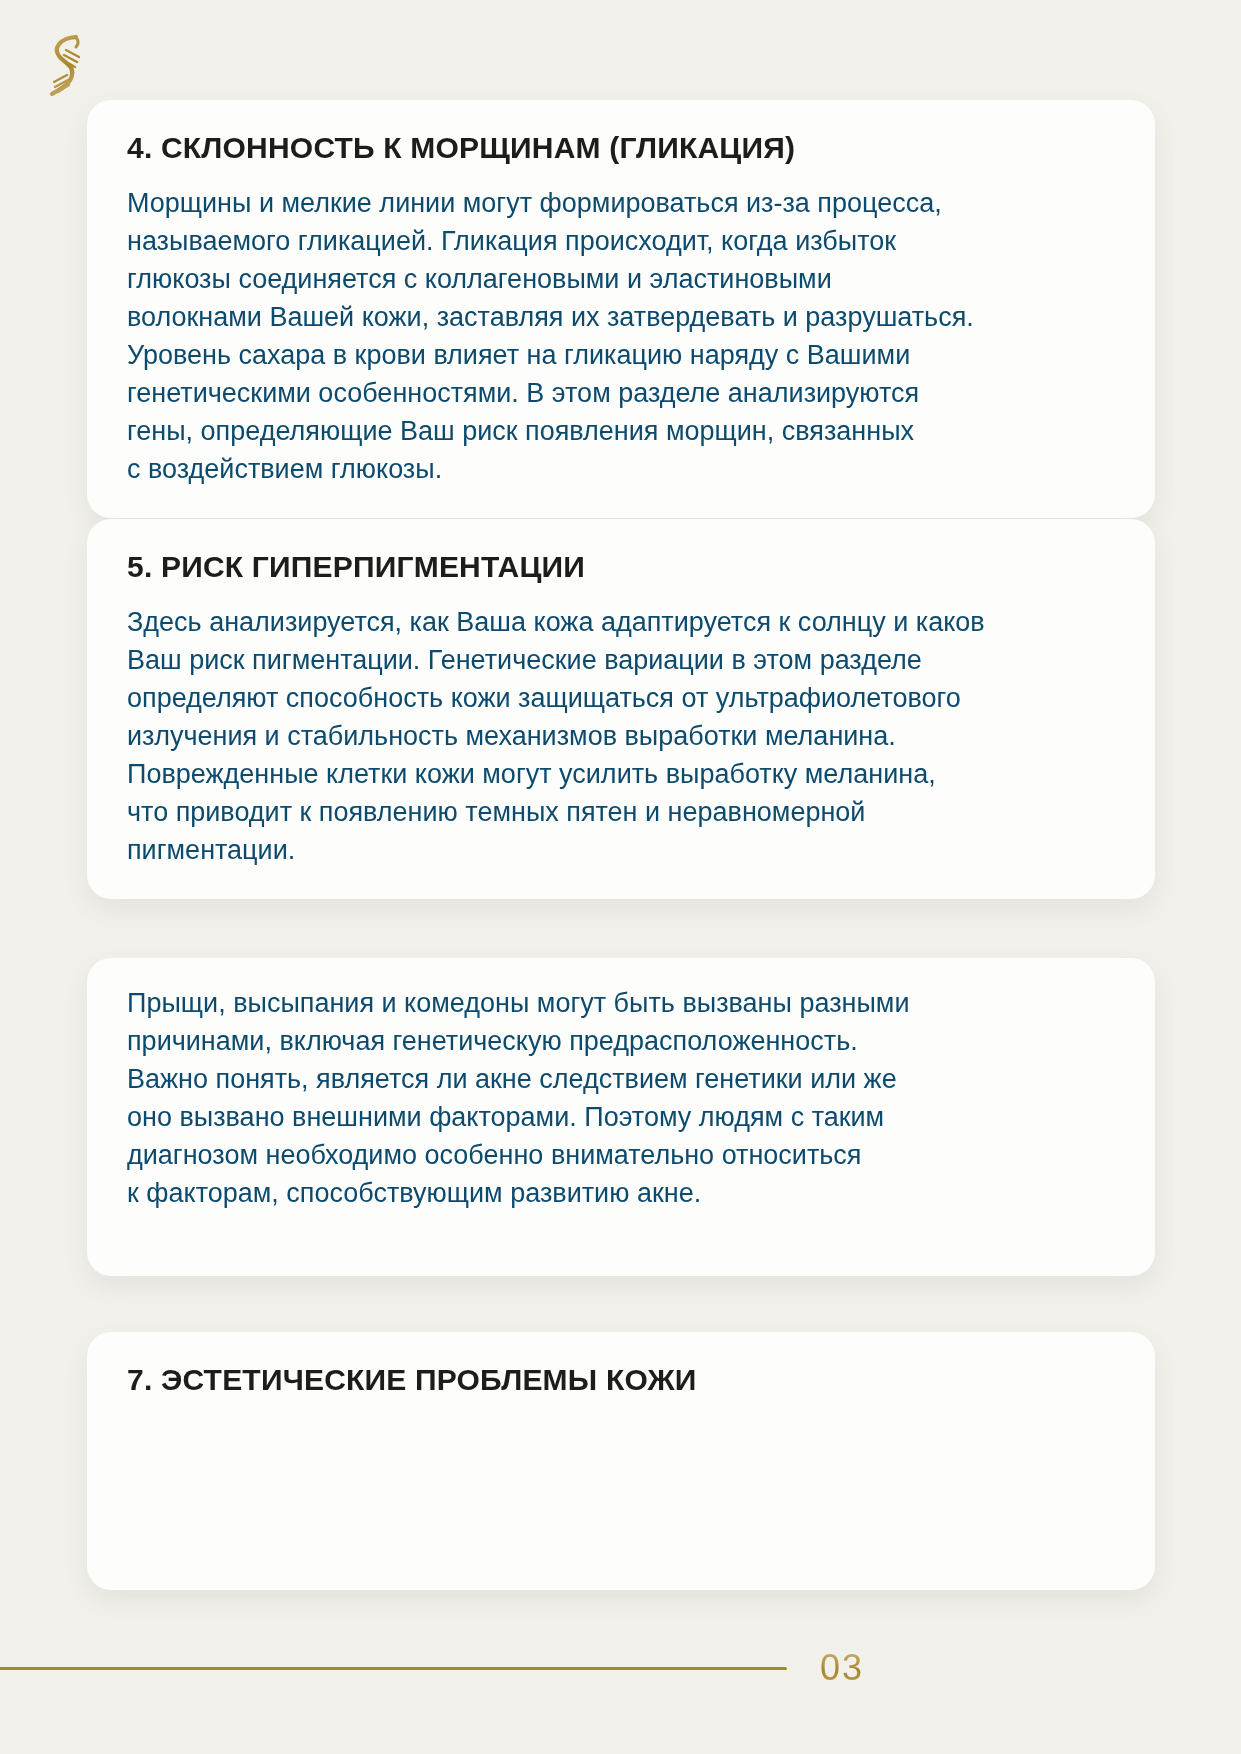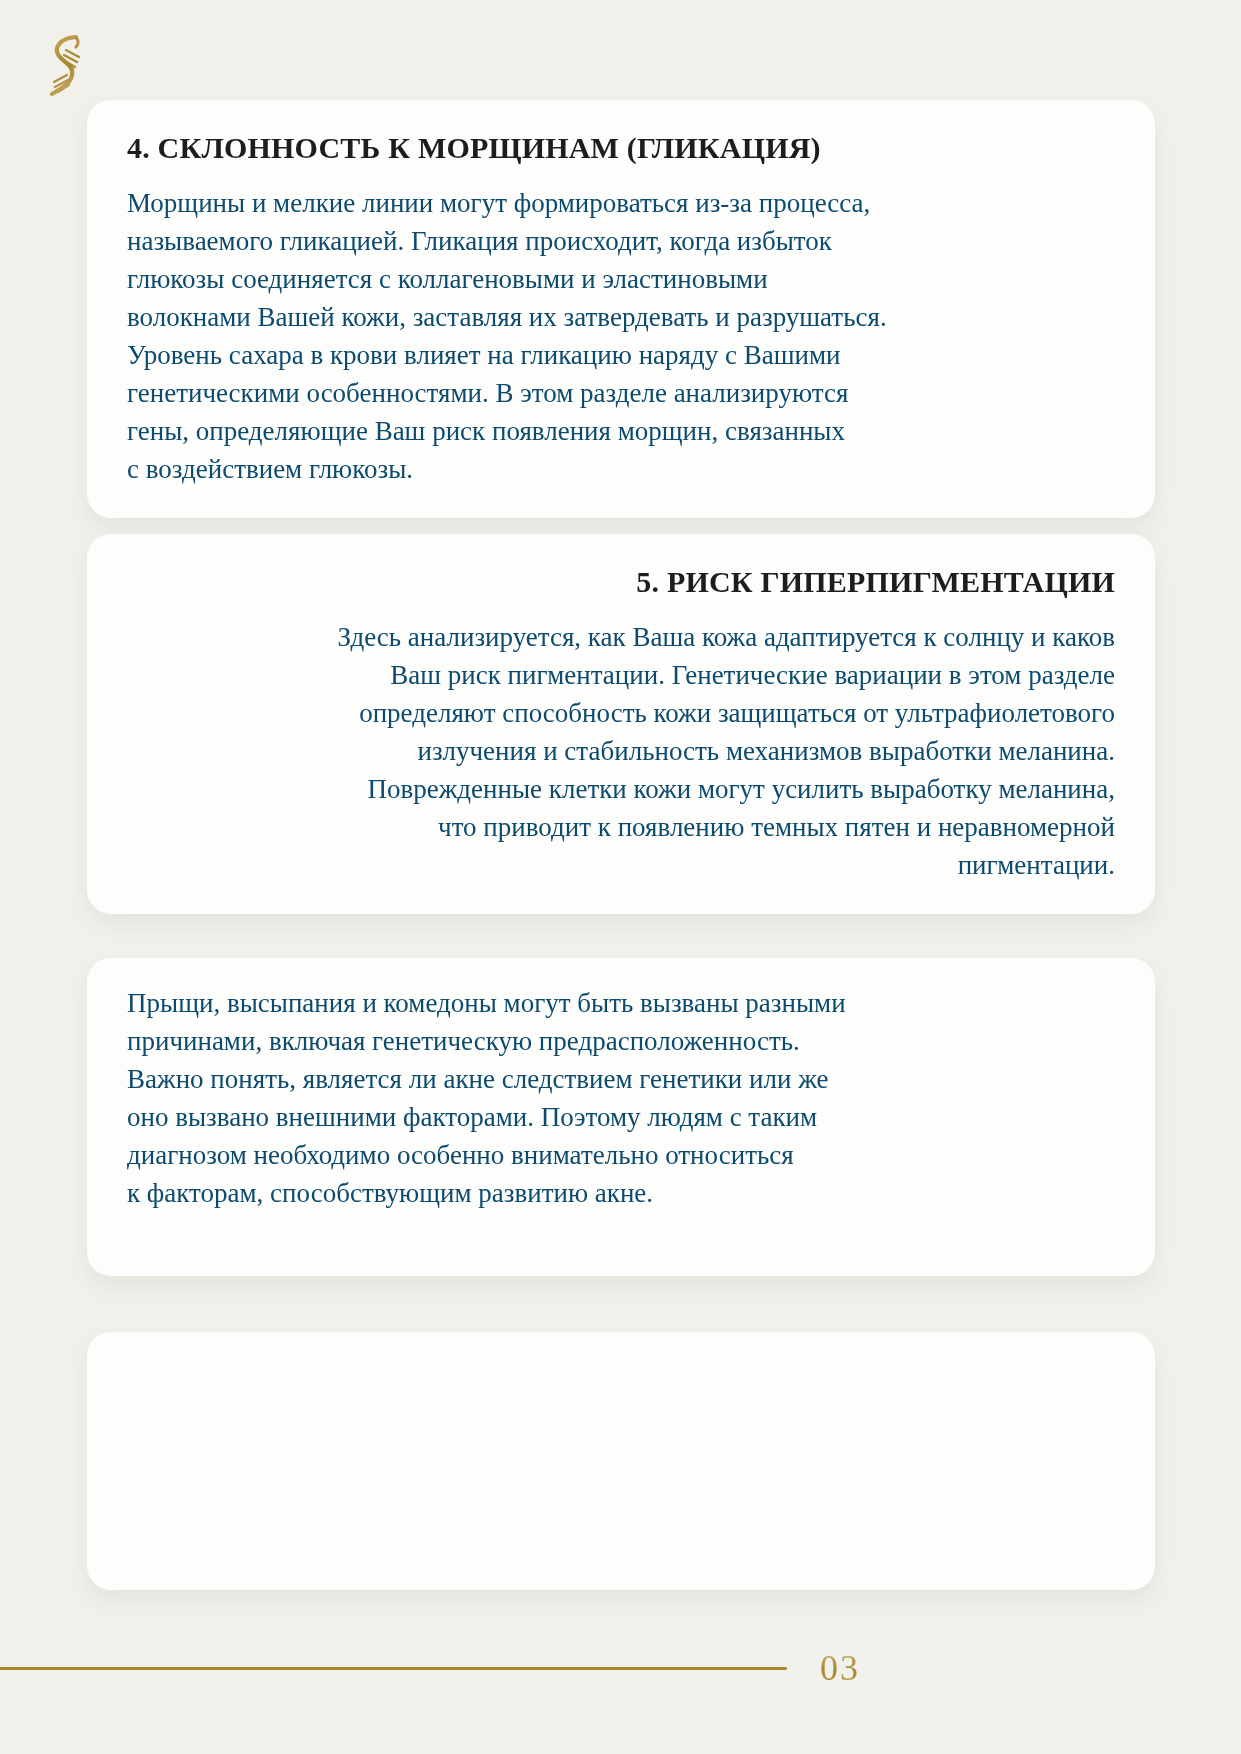--- a/index.html
+++ b/index.html
@@ -5,39 +5,39 @@
   html,body{margin:0;padding:0;}
   body{
     width:1241px;height:1754px;
     background:#f1f0ea;
     font-family:"Liberation Sans", sans-serif;
     position:relative;
     overflow:hidden;
   }
   .page{
     position:relative;
-    width:1241px;height:1704px;font-family:Liberation Serif, serif;
+    width:1241px;height:1704px;
   }
   .logo{
     position:absolute;
     left:46px;top:34px;
     width:40px;height:66px;
   }
   .card{
     position:absolute;
     left:87px;
     width:1068px;
     box-sizing:border-box;
     background:#fdfdfc;
     border-radius:24px;
     box-shadow:0 10px 22px rgba(120,118,105,0.10);
     padding:26px 40px 30px 40px;
   }
   .card-4{top:100px;min-height:370px;}
-  .card-5{top:534px;min-height:356px;text-align:right;}
+  .card-5{top:519px;min-height:356px;}
   .card-6{top:958px;min-height:318px;}
   .card-7{top:1332px;min-height:258px;}
   .card h2{
     margin:4px 0 18px 0;
     font-size:30px;
     line-height:36px;
     font-weight:bold;
     letter-spacing:0.2px;
     color:#1d1d1b;
   }
@@ -115,18 +115,19 @@
   <section class="card card-6">
     <p>Прыщи, высыпания и комедоны могут быть вызваны разными
 причинами, включая генетическую предрасположенность.
 Важно понять, является ли акне следствием генетики или же
 оно вызвано внешними факторами. Поэтому людям с таким
 диагнозом необходимо особенно внимательно относиться
 к факторам, способствующим развитию акне.</p>
   </section>
 
   <section class="card card-7">
+    <h2>7. ЭСТЕТИЧЕСКИЕ ПРОБЛЕМЫ КОЖИ</h2>
   </section>
 
   <div class="footer-line"></div>
   <div class="page-number">03</div>
 
 </div>
 
 </body></html>

